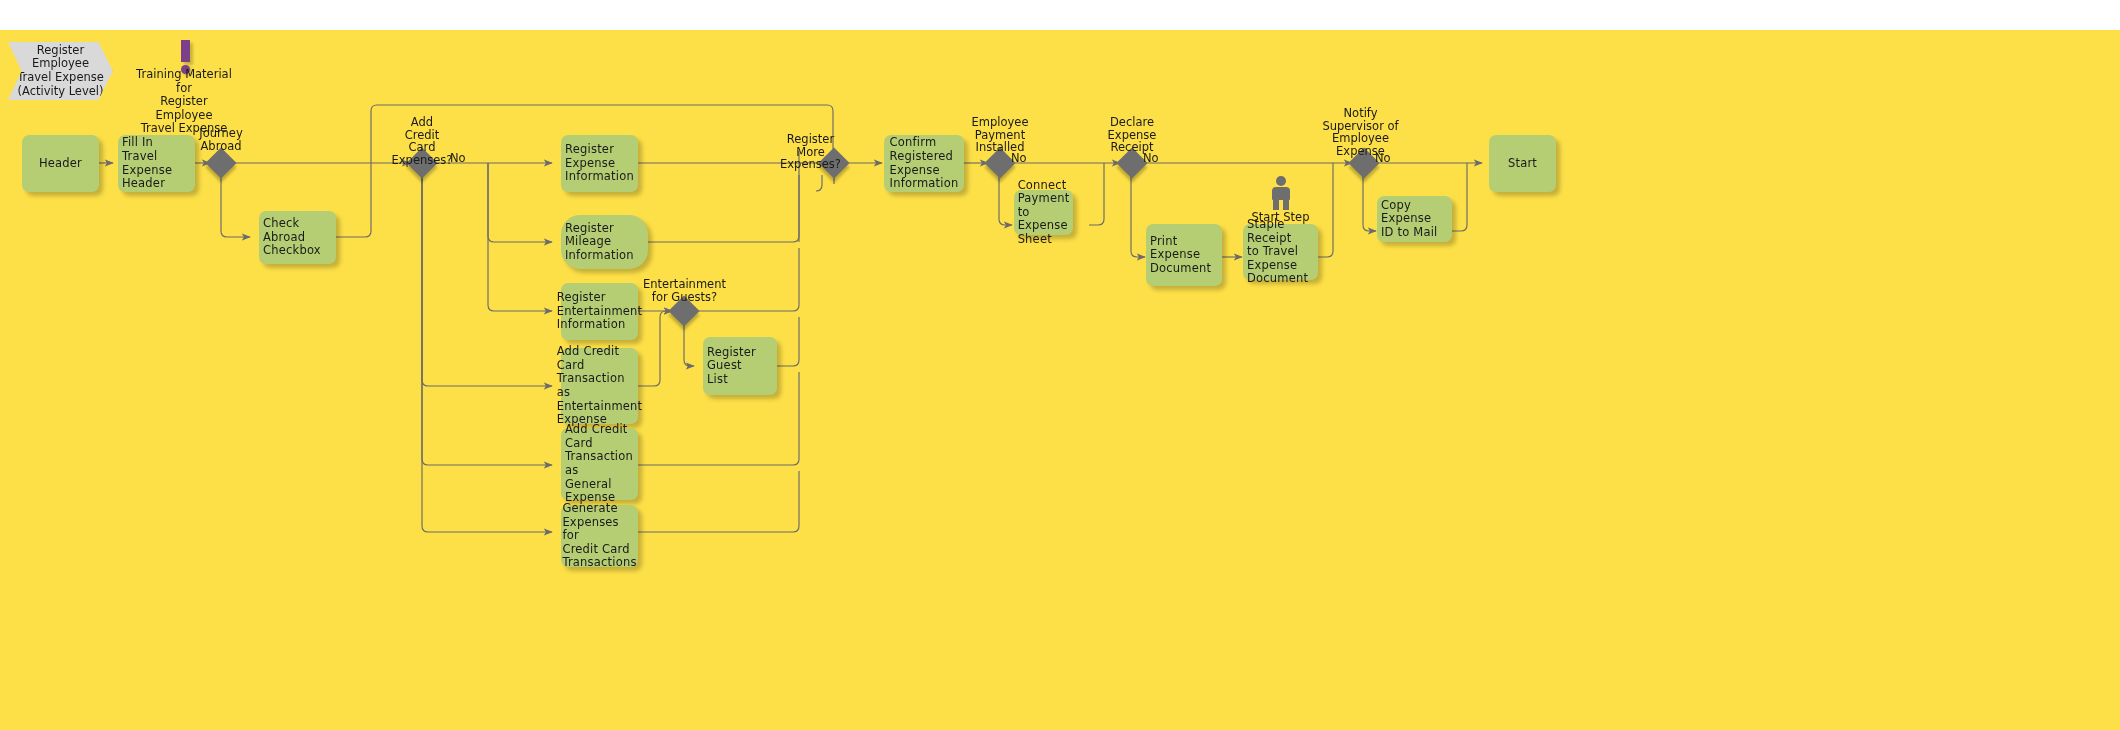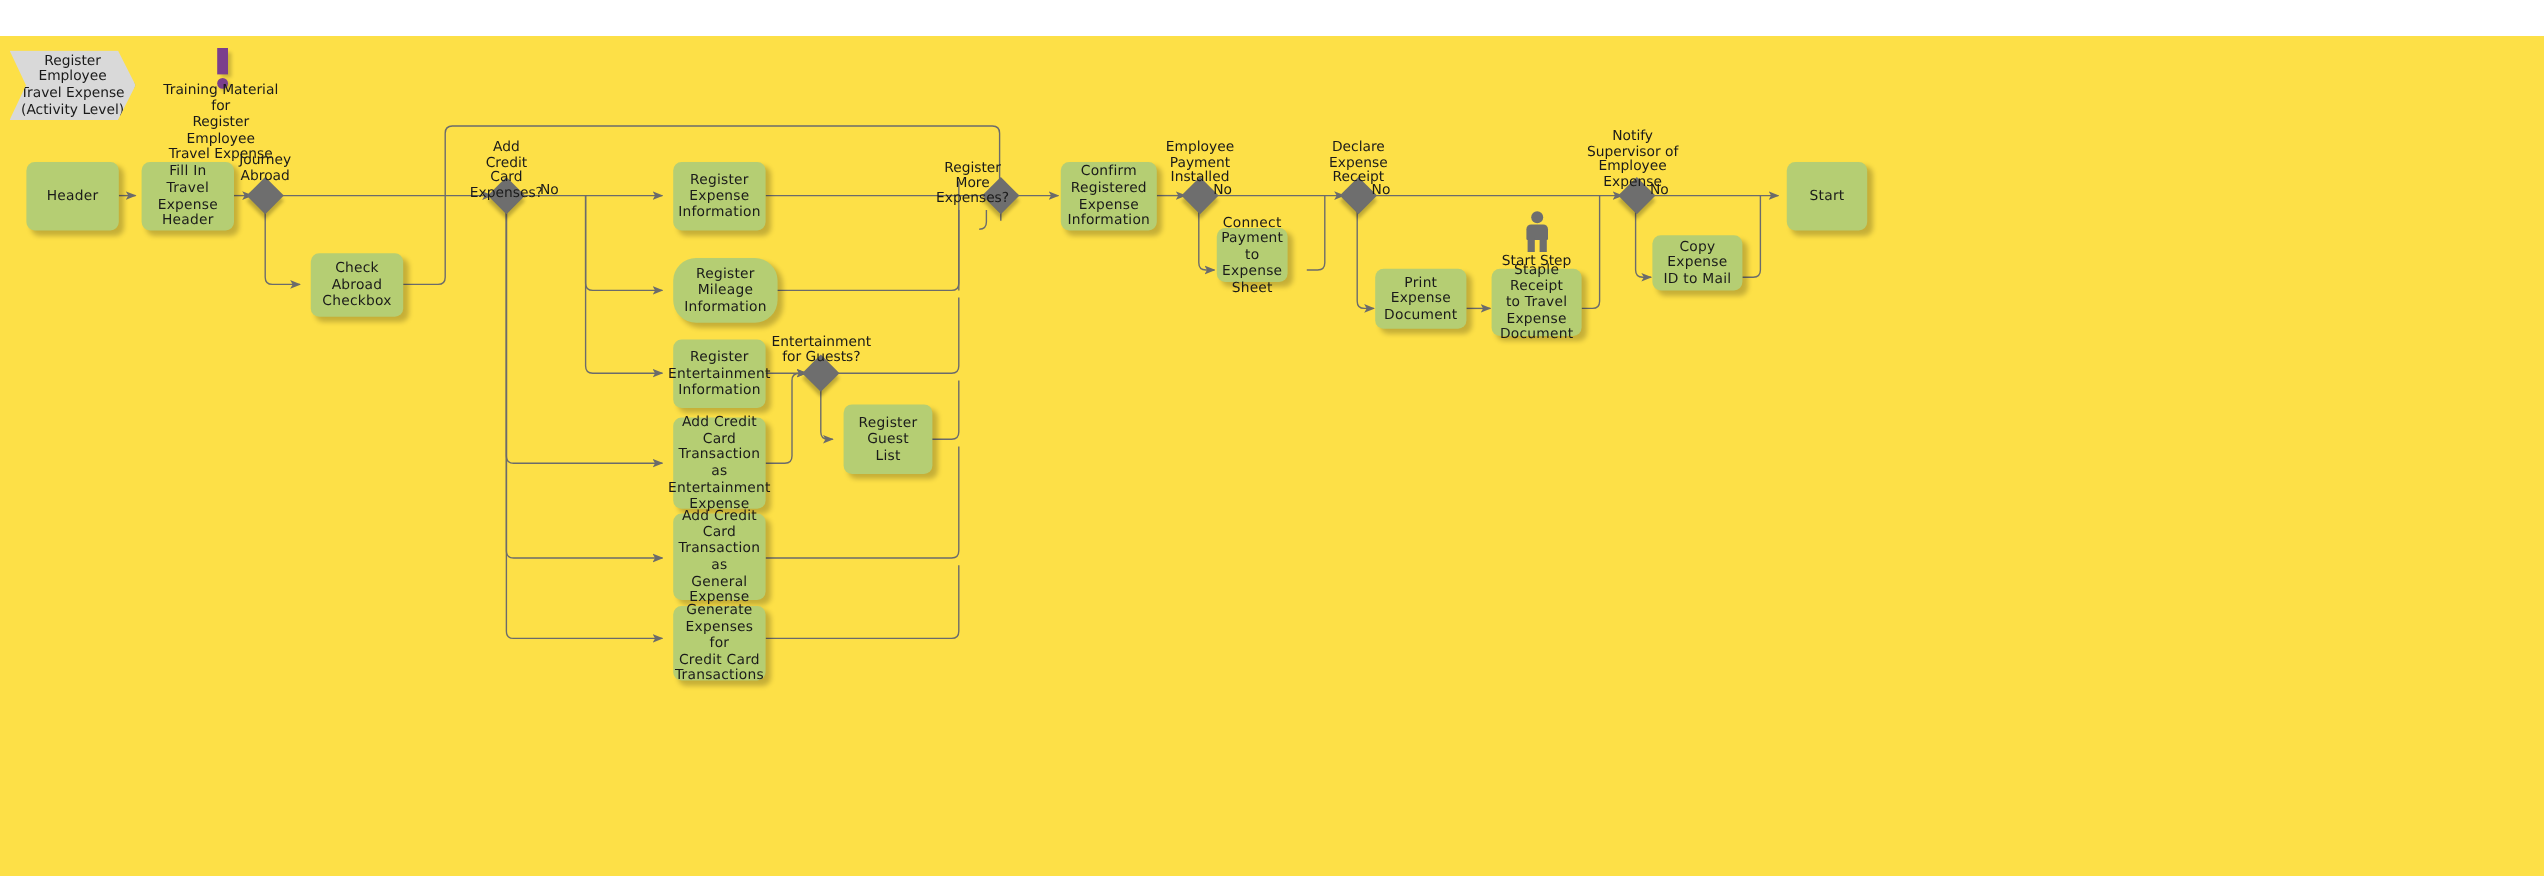--- a/index.html
+++ b/index.html
@@ -24,21 +24,20 @@
   
   .node{
     position:absolute;
     box-sizing:border-box;
     background:#b5ce73;
     border-radius:7px;
     box-shadow:4px 4px 4px rgba(0,0,0,0.22);
     display:flex;
     align-items:center;
     justify-content:center;
-    text-align:center;
     color:#1a1a1a;
     font-size:11.5px;
     line-height:13.6px;
     padding:2px 4px;
     letter-spacing:0.2px;
   }
   .node span{display:block;}
 
   
   .gw{
@@ -253,21 +252,21 @@
   </div>
 
   <div class="node" style="left:884px;top:105px;width:80px;height:57px;">
     <span>Confirm<br>Registered<br>Expense<br>Information</span>
   </div>
 
   <div class="node" style="left:1014px;top:160px;width:59px;height:45px;">
     <span>Connect<br>Payment to<br>Expense Sheet</span>
   </div>
 
-  <div class="node" style="left:1146px;top:194px;width:76px;height:50px;">
+  <div class="node" style="left:1146px;top:194px;width:76px;height:62px;">
     <span>Print Expense<br>Document</span>
   </div>
 
   <div class="node" style="left:1243px;top:194px;width:75px;height:56px;">
     <span>Staple Receipt<br>to Travel<br>Expense<br>Document</span>
   </div>
 
   <div class="node" style="left:1377px;top:166px;width:75px;height:46px;">
     <span>Copy Expense<br>ID to Mail</span>
   </div>

